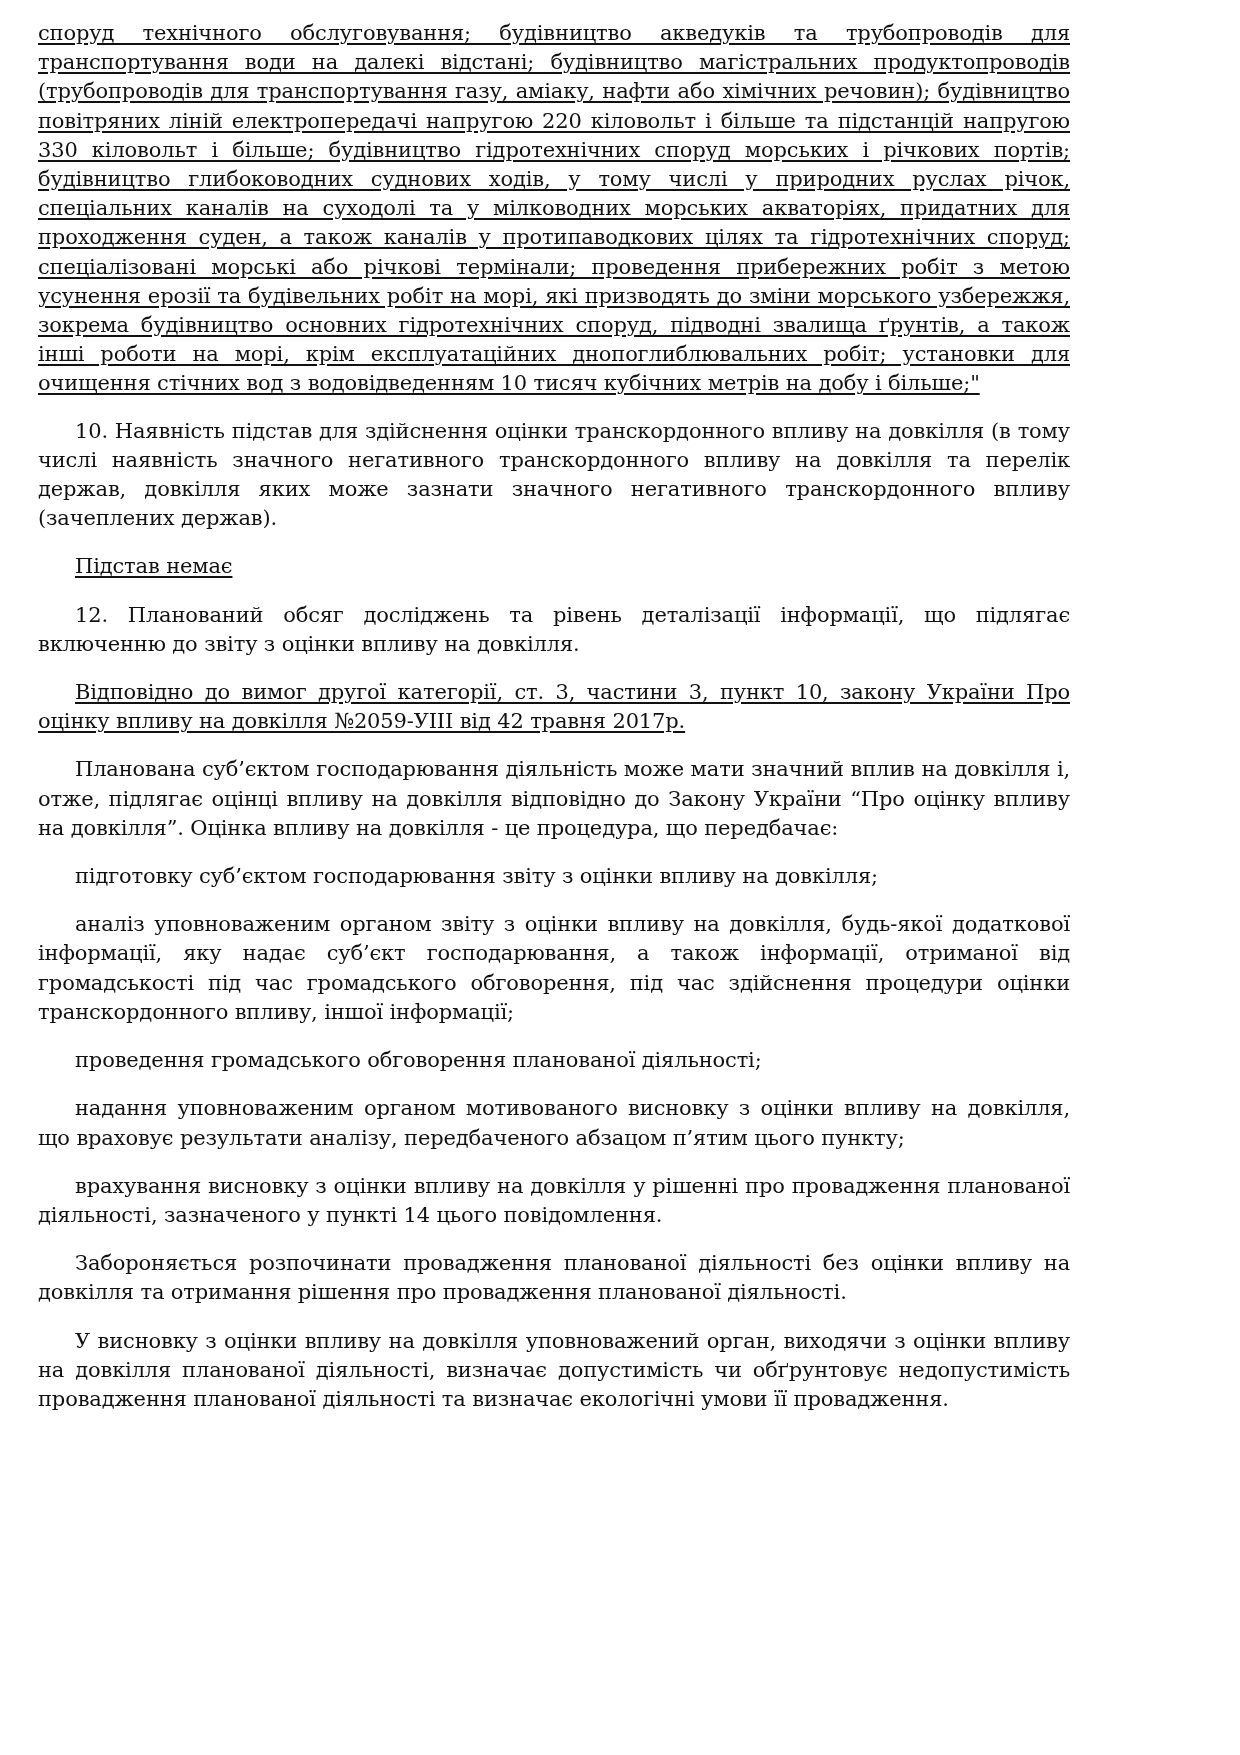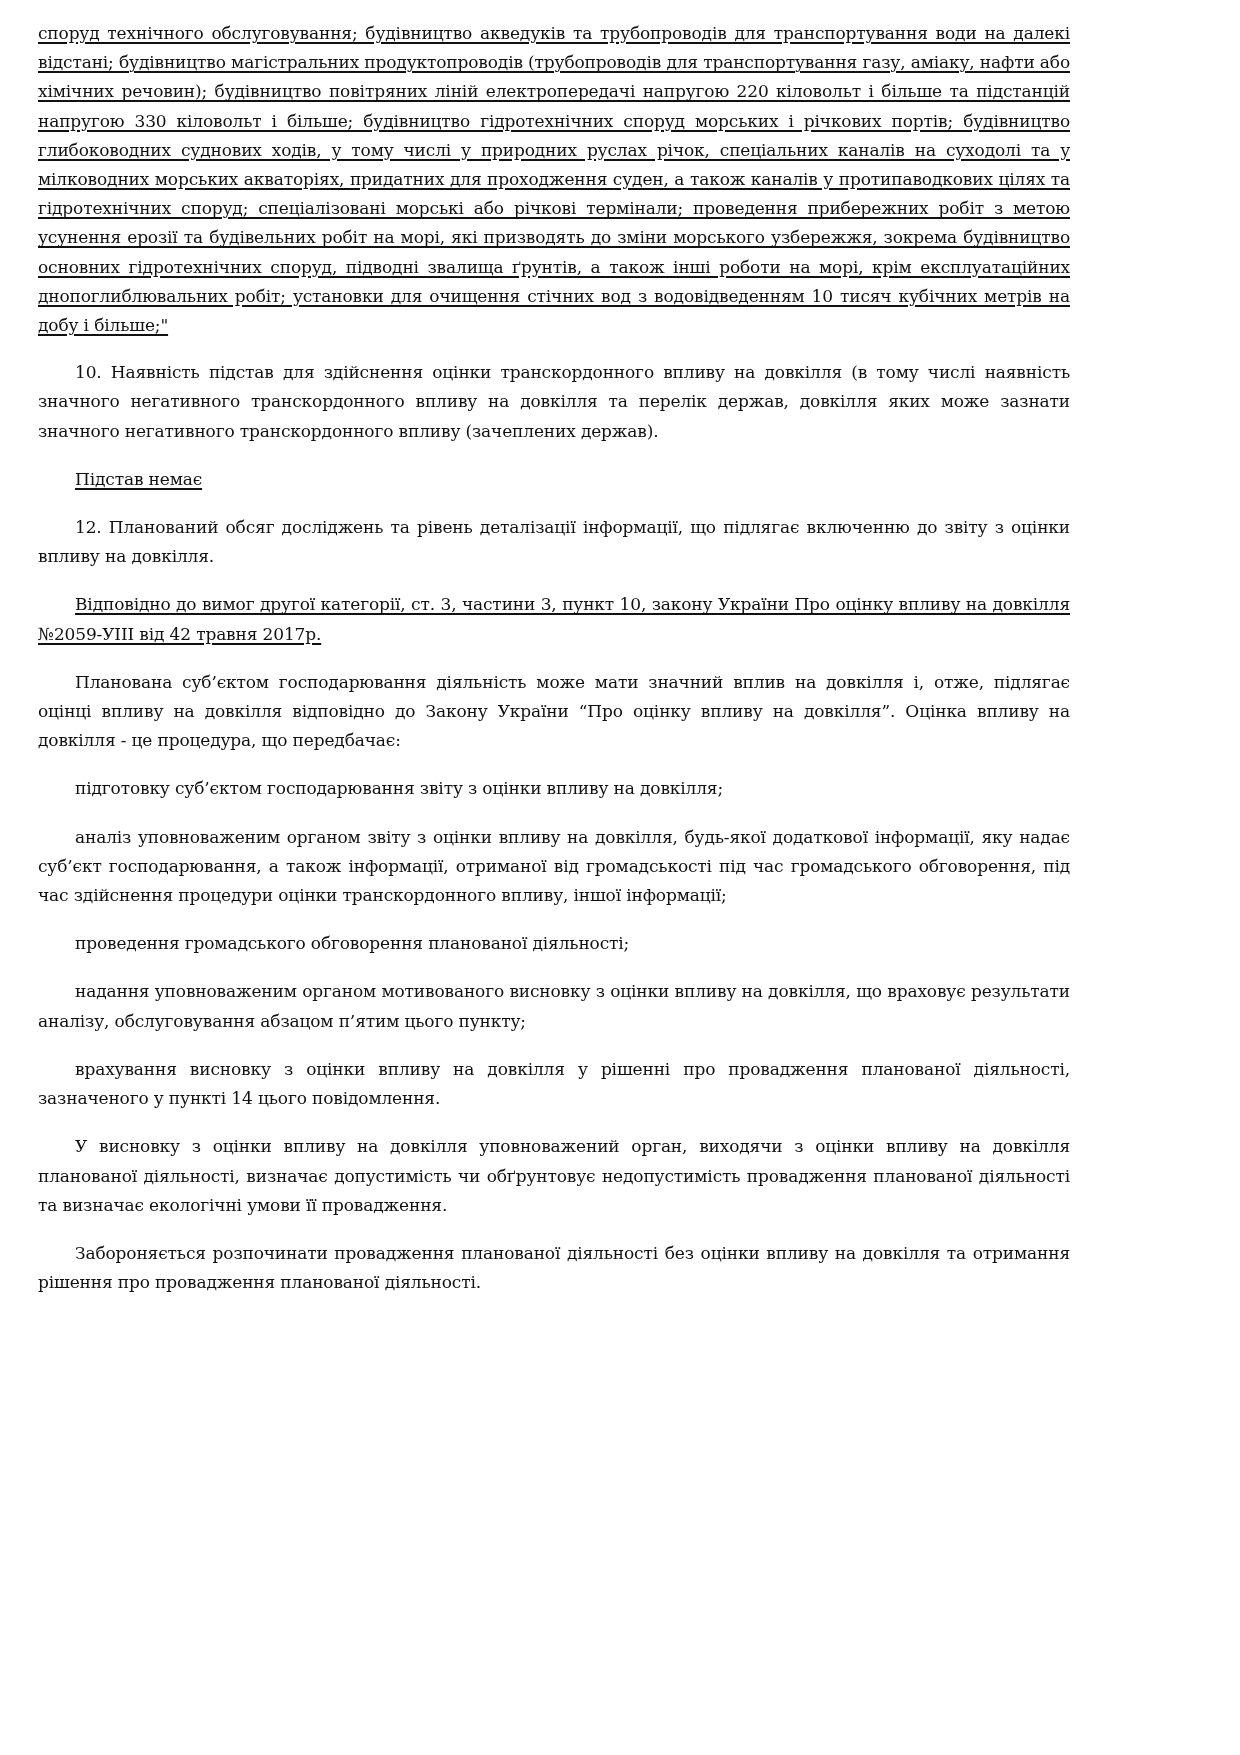--- a/index.html
+++ b/index.html
@@ -16,21 +16,21 @@
       color: #111111;
     }
     .page {
       position: absolute;
       left: 38px;
       top: 19px;
       width: 1032px;
     }
     .para {
       margin: 0 0 19px 0;
-      font-size: 17px;
+      font-size: 21px;
       line-height: 29.2px;
       text-align: justify;
       text-align-last: left;
       letter-spacing: -0.15px;
     }
     .para.indent {
       text-indent: 37px;
     }
     .ul {
       text-decoration: underline;
@@ -51,17 +51,17 @@
     <span class="ul">Підстав немає </span>
   </p>
   <p class="para indent">12. Планований обсяг досліджень та рівень деталізації інформації, що підлягає включенню до звіту з оцінки впливу на довкілля.</p>
   <p class="para indent">
     <span class="ul">Відповідно до вимог другої категорії, ст. 3, частини 3, пункт 10, закону України Про оцінку впливу на довкілля №2059-УІІІ від 42 травня 2017р.</span>
   </p>
   <p class="para indent">Планована суб’єктом господарювання діяльність може мати значний вплив на довкілля і, отже, підлягає оцінці впливу на довкілля відповідно до Закону України “Про оцінку впливу на довкілля”. Оцінка впливу на довкілля - це процедура, що передбачає:</p>
   <p class="para indent">підготовку суб’єктом господарювання звіту з оцінки впливу на довкілля;</p>
   <p class="para indent">аналіз уповноваженим органом звіту з оцінки впливу на довкілля, будь-якої додаткової інформації, яку надає суб’єкт господарювання, а також інформації, отриманої від громадськості під час громадського обговорення, під час здійснення процедури оцінки транскордонного впливу, іншої інформації;</p>
   <p class="para indent">проведення громадського обговорення планованої діяльності;</p>
-  <p class="para indent">надання уповноваженим органом мотивованого висновку з оцінки впливу на довкілля, що враховує результати аналізу, обслуговування абзацом п’ятим цього пункту;</p>
+  <p class="para indent">надання уповноваженим органом мотивованого висновку з оцінки впливу на довкілля, що враховує результати аналізу, передбаченого абзацом п’ятим цього пункту;</p>
   <p class="para indent">врахування висновку з оцінки впливу на довкілля у рішенні про провадження планованої діяльності, зазначеного у пункті 14 цього повідомлення.</p>
+  <p class="para indent">Забороняється розпочинати провадження планованої діяльності без оцінки впливу на довкілля та отримання рішення про провадження планованої діяльності.</p>
   <p class="para indent">У висновку з оцінки впливу на довкілля уповноважений орган, виходячи з оцінки впливу на довкілля планованої діяльності, визначає допустимість чи обґрунтовує недопустимість провадження планованої діяльності та визначає екологічні умови її провадження.</p>
-  <p class="para indent">Забороняється розпочинати провадження планованої діяльності без оцінки впливу на довкілля та отримання рішення про провадження планованої діяльності.</p>
 </div>
 
 </body></html>

